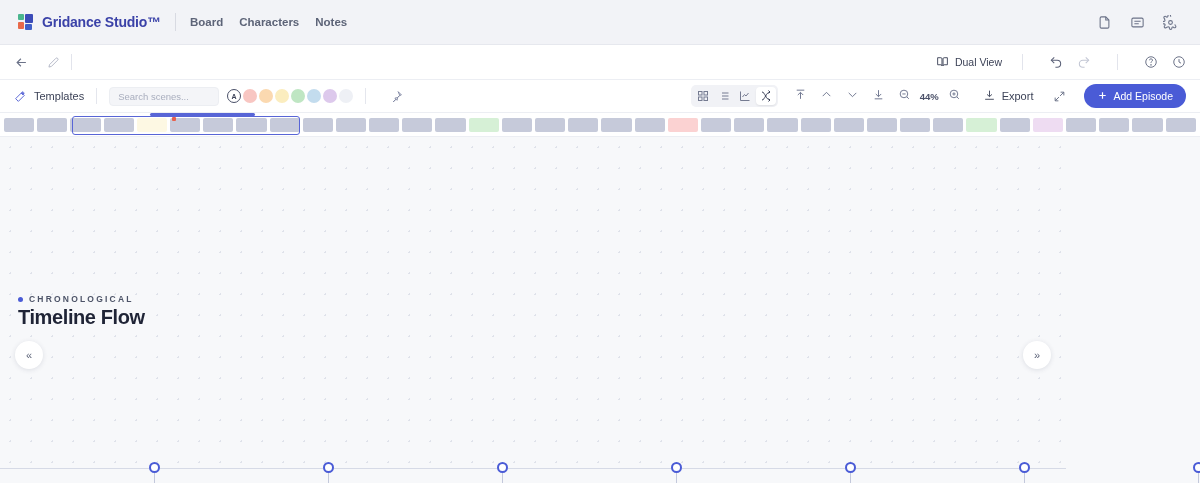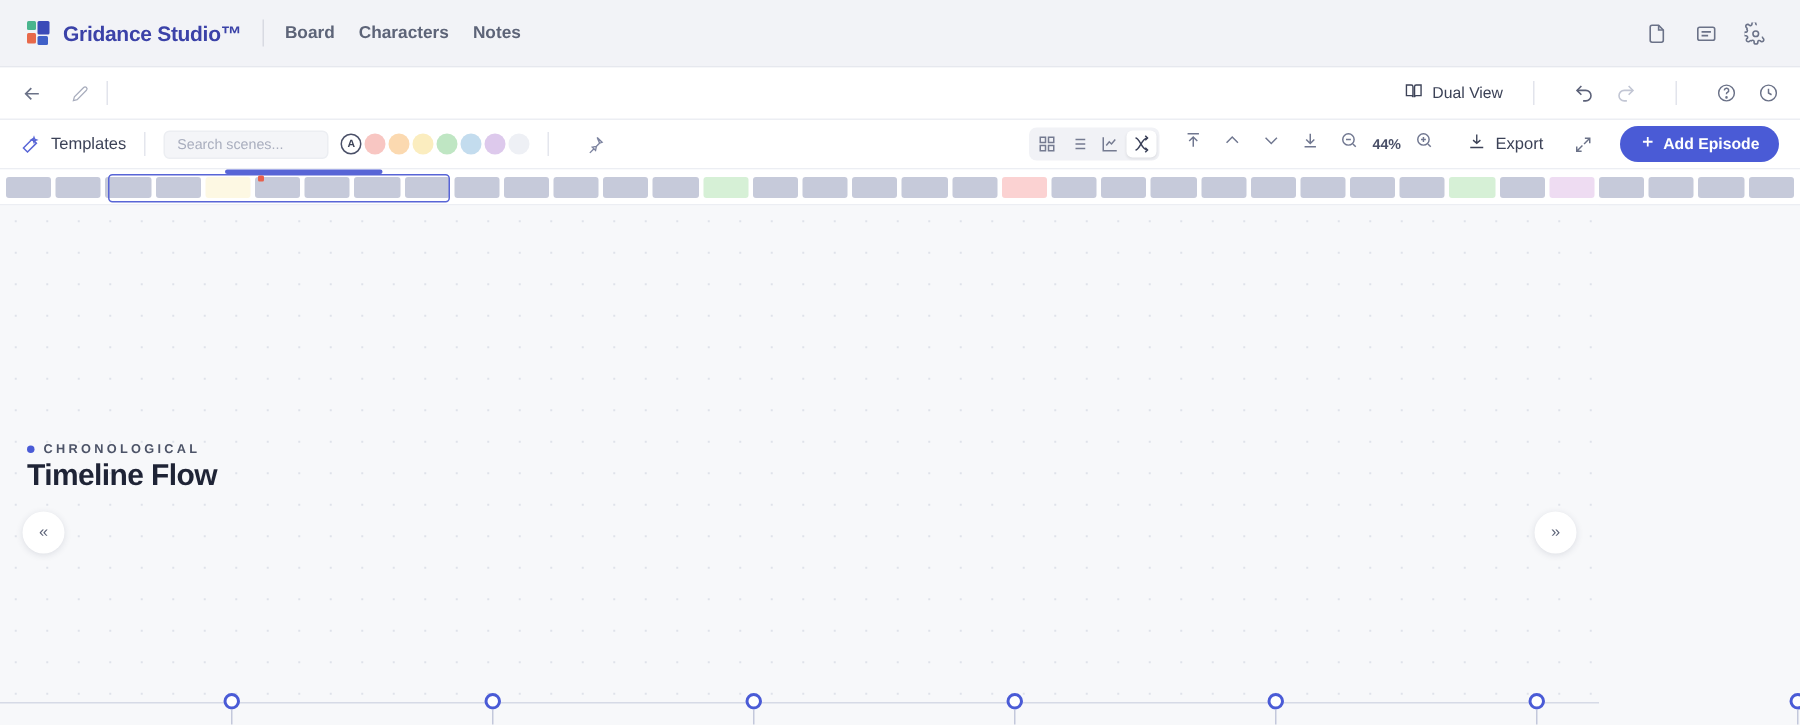--- a/index.html
+++ b/index.html
@@ -94,21 +94,21 @@
   .zoomgrp { display: flex; align-items: center; gap: 9px; margin-left: 13px; color: #707790; }
   .zoom-lvl { font-size: 9.5px; font-weight: bold; color: #4a5068; }
   .export {
     display: flex; align-items: center; gap: 6px;
     font-size: 11px; color: #3c4257; margin-left: 22px;
   }
   .expand { margin-left: 20px; color: #6b7288; display: flex; }
   .add-ep {
     margin-left: 18px; height: 24px; background: #4a5bd6; color: #fff;
     border-radius: 13px; display: flex; align-items: center; gap: 5px;
-    padding: 0 13px; font-size: 10.5px; font-weight: bold;
+    padding: 0 13px; font-size: 10.5px; font-weight: normal;
     border: none; font-family: inherit;
   }
 
   
   .minimap {
     height: 24px; width: 1200px; background: #fff;
     position: relative; display: flex; align-items: center;
     padding: 0 4px; border-bottom: 1px solid #eceef3;
   }
   .mm-track { display: flex; gap: 3px; width: 100%; align-items: center; }

